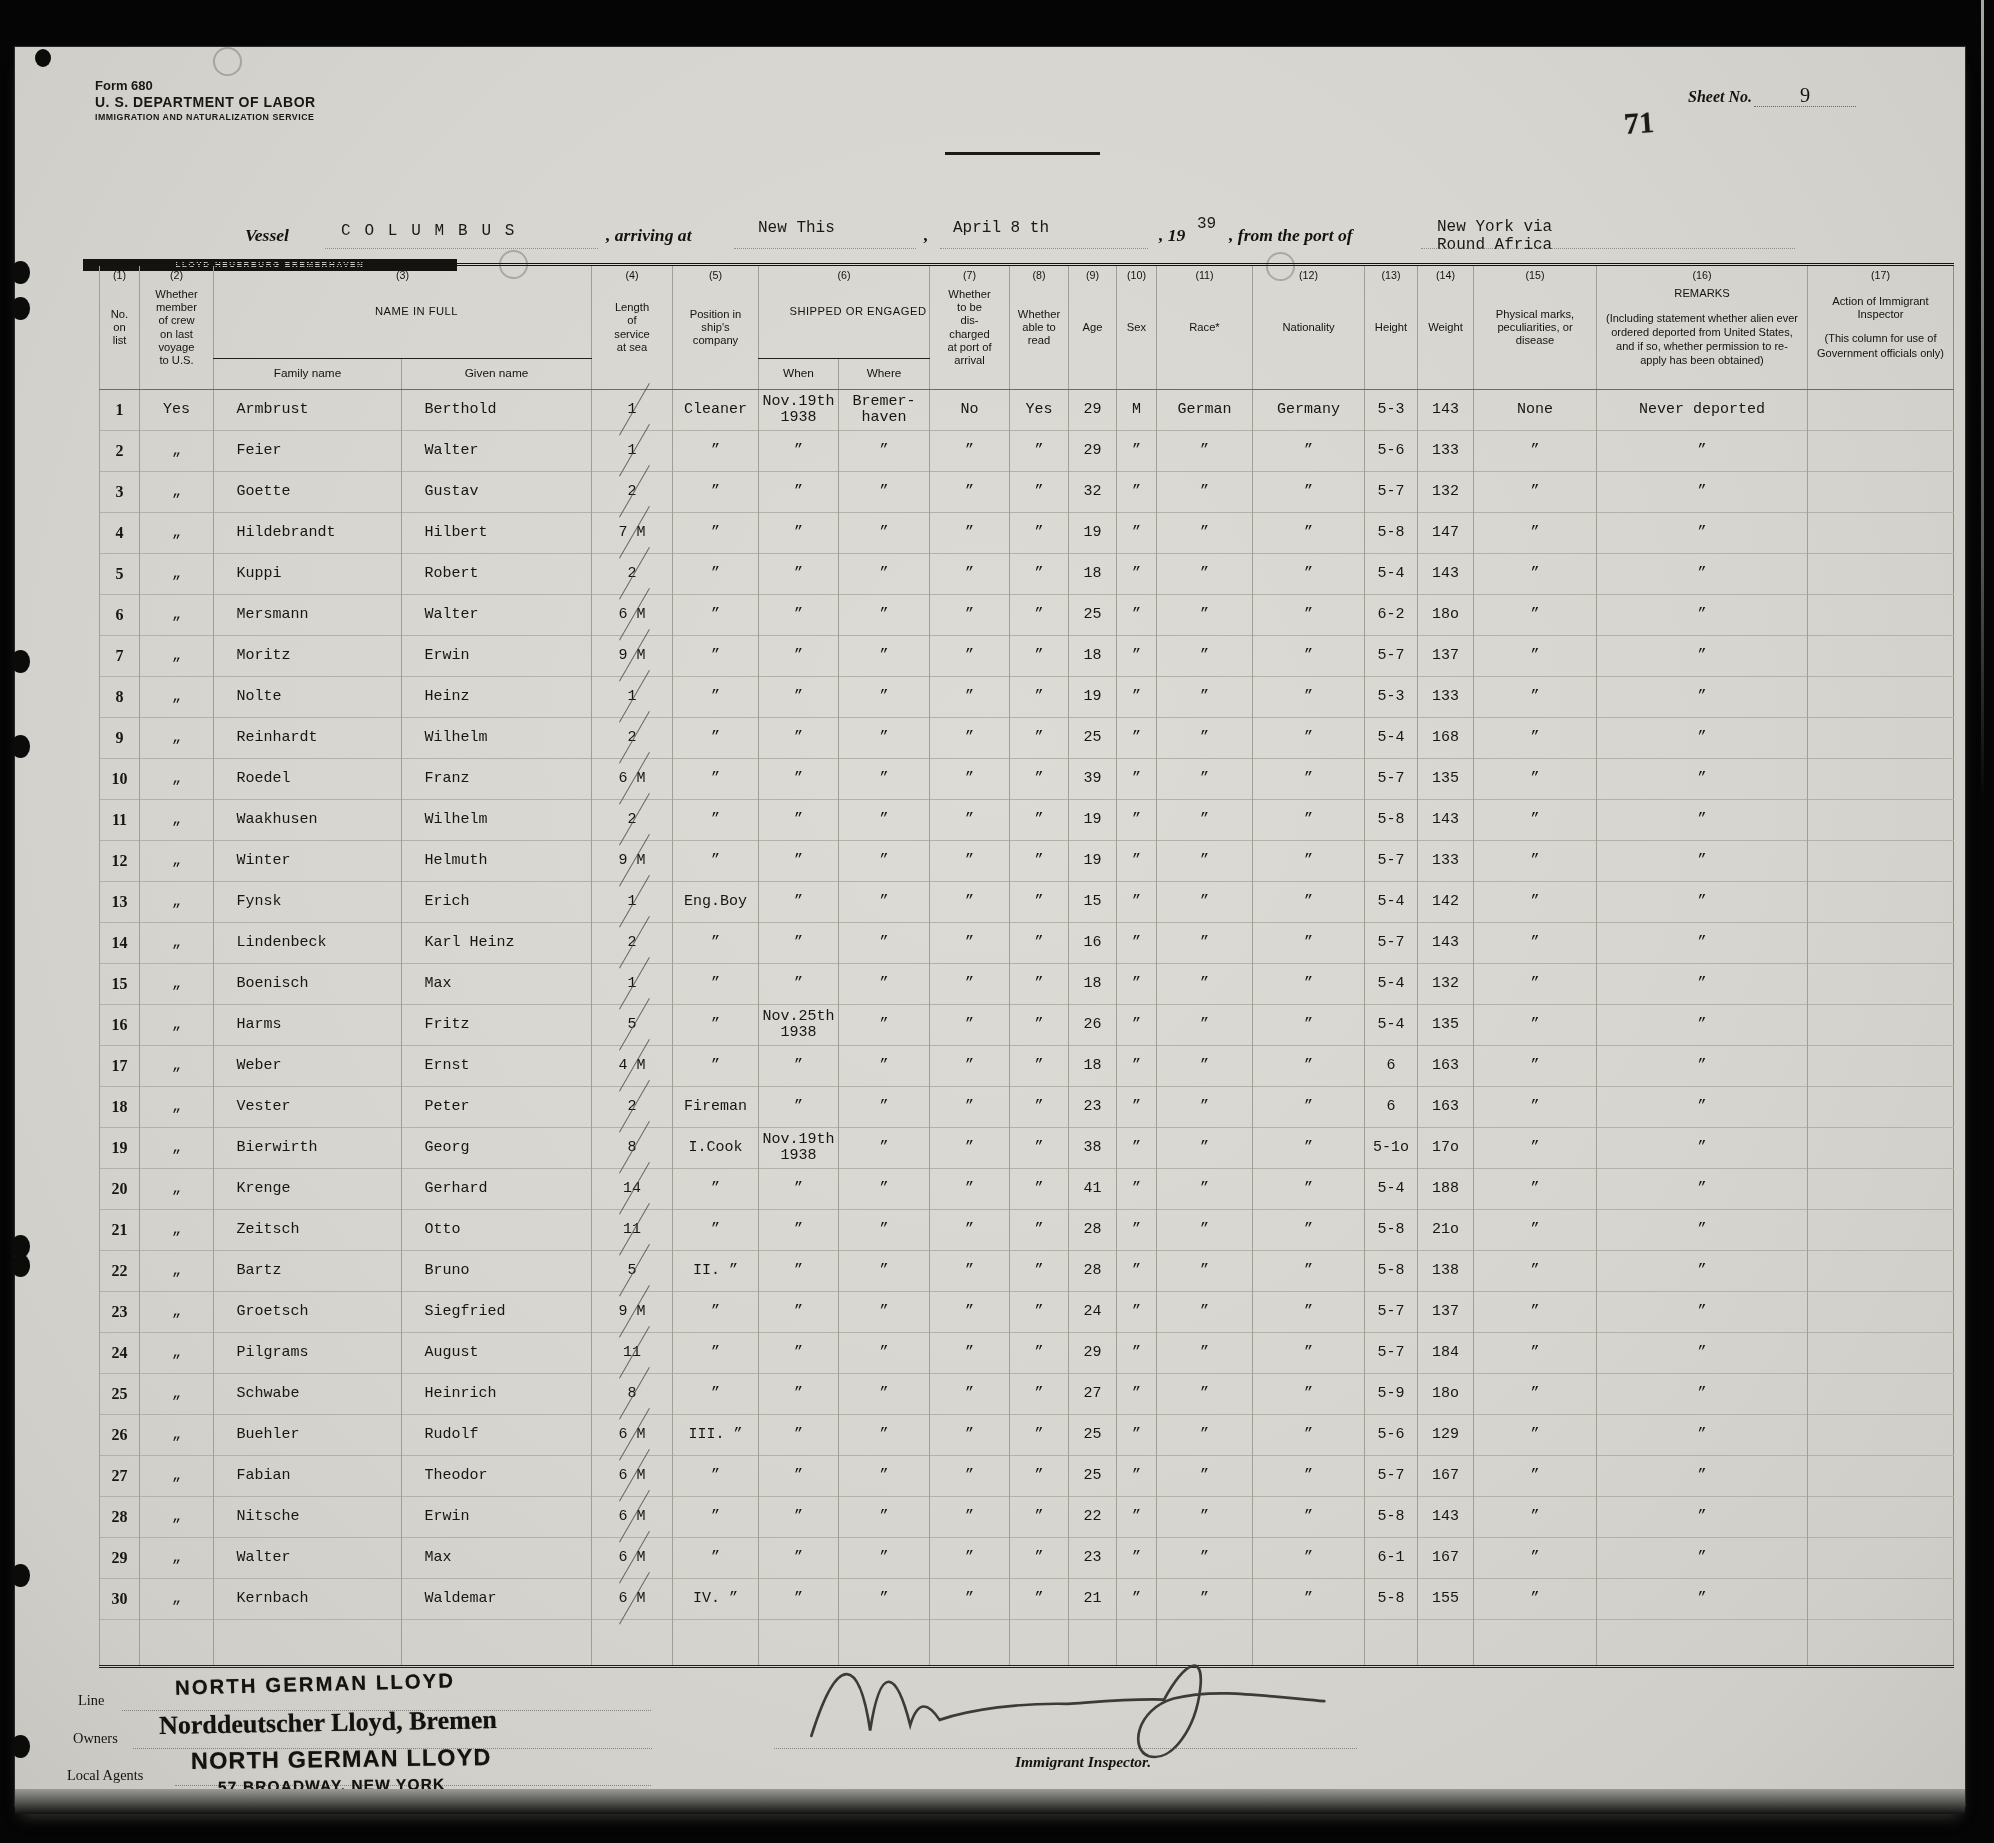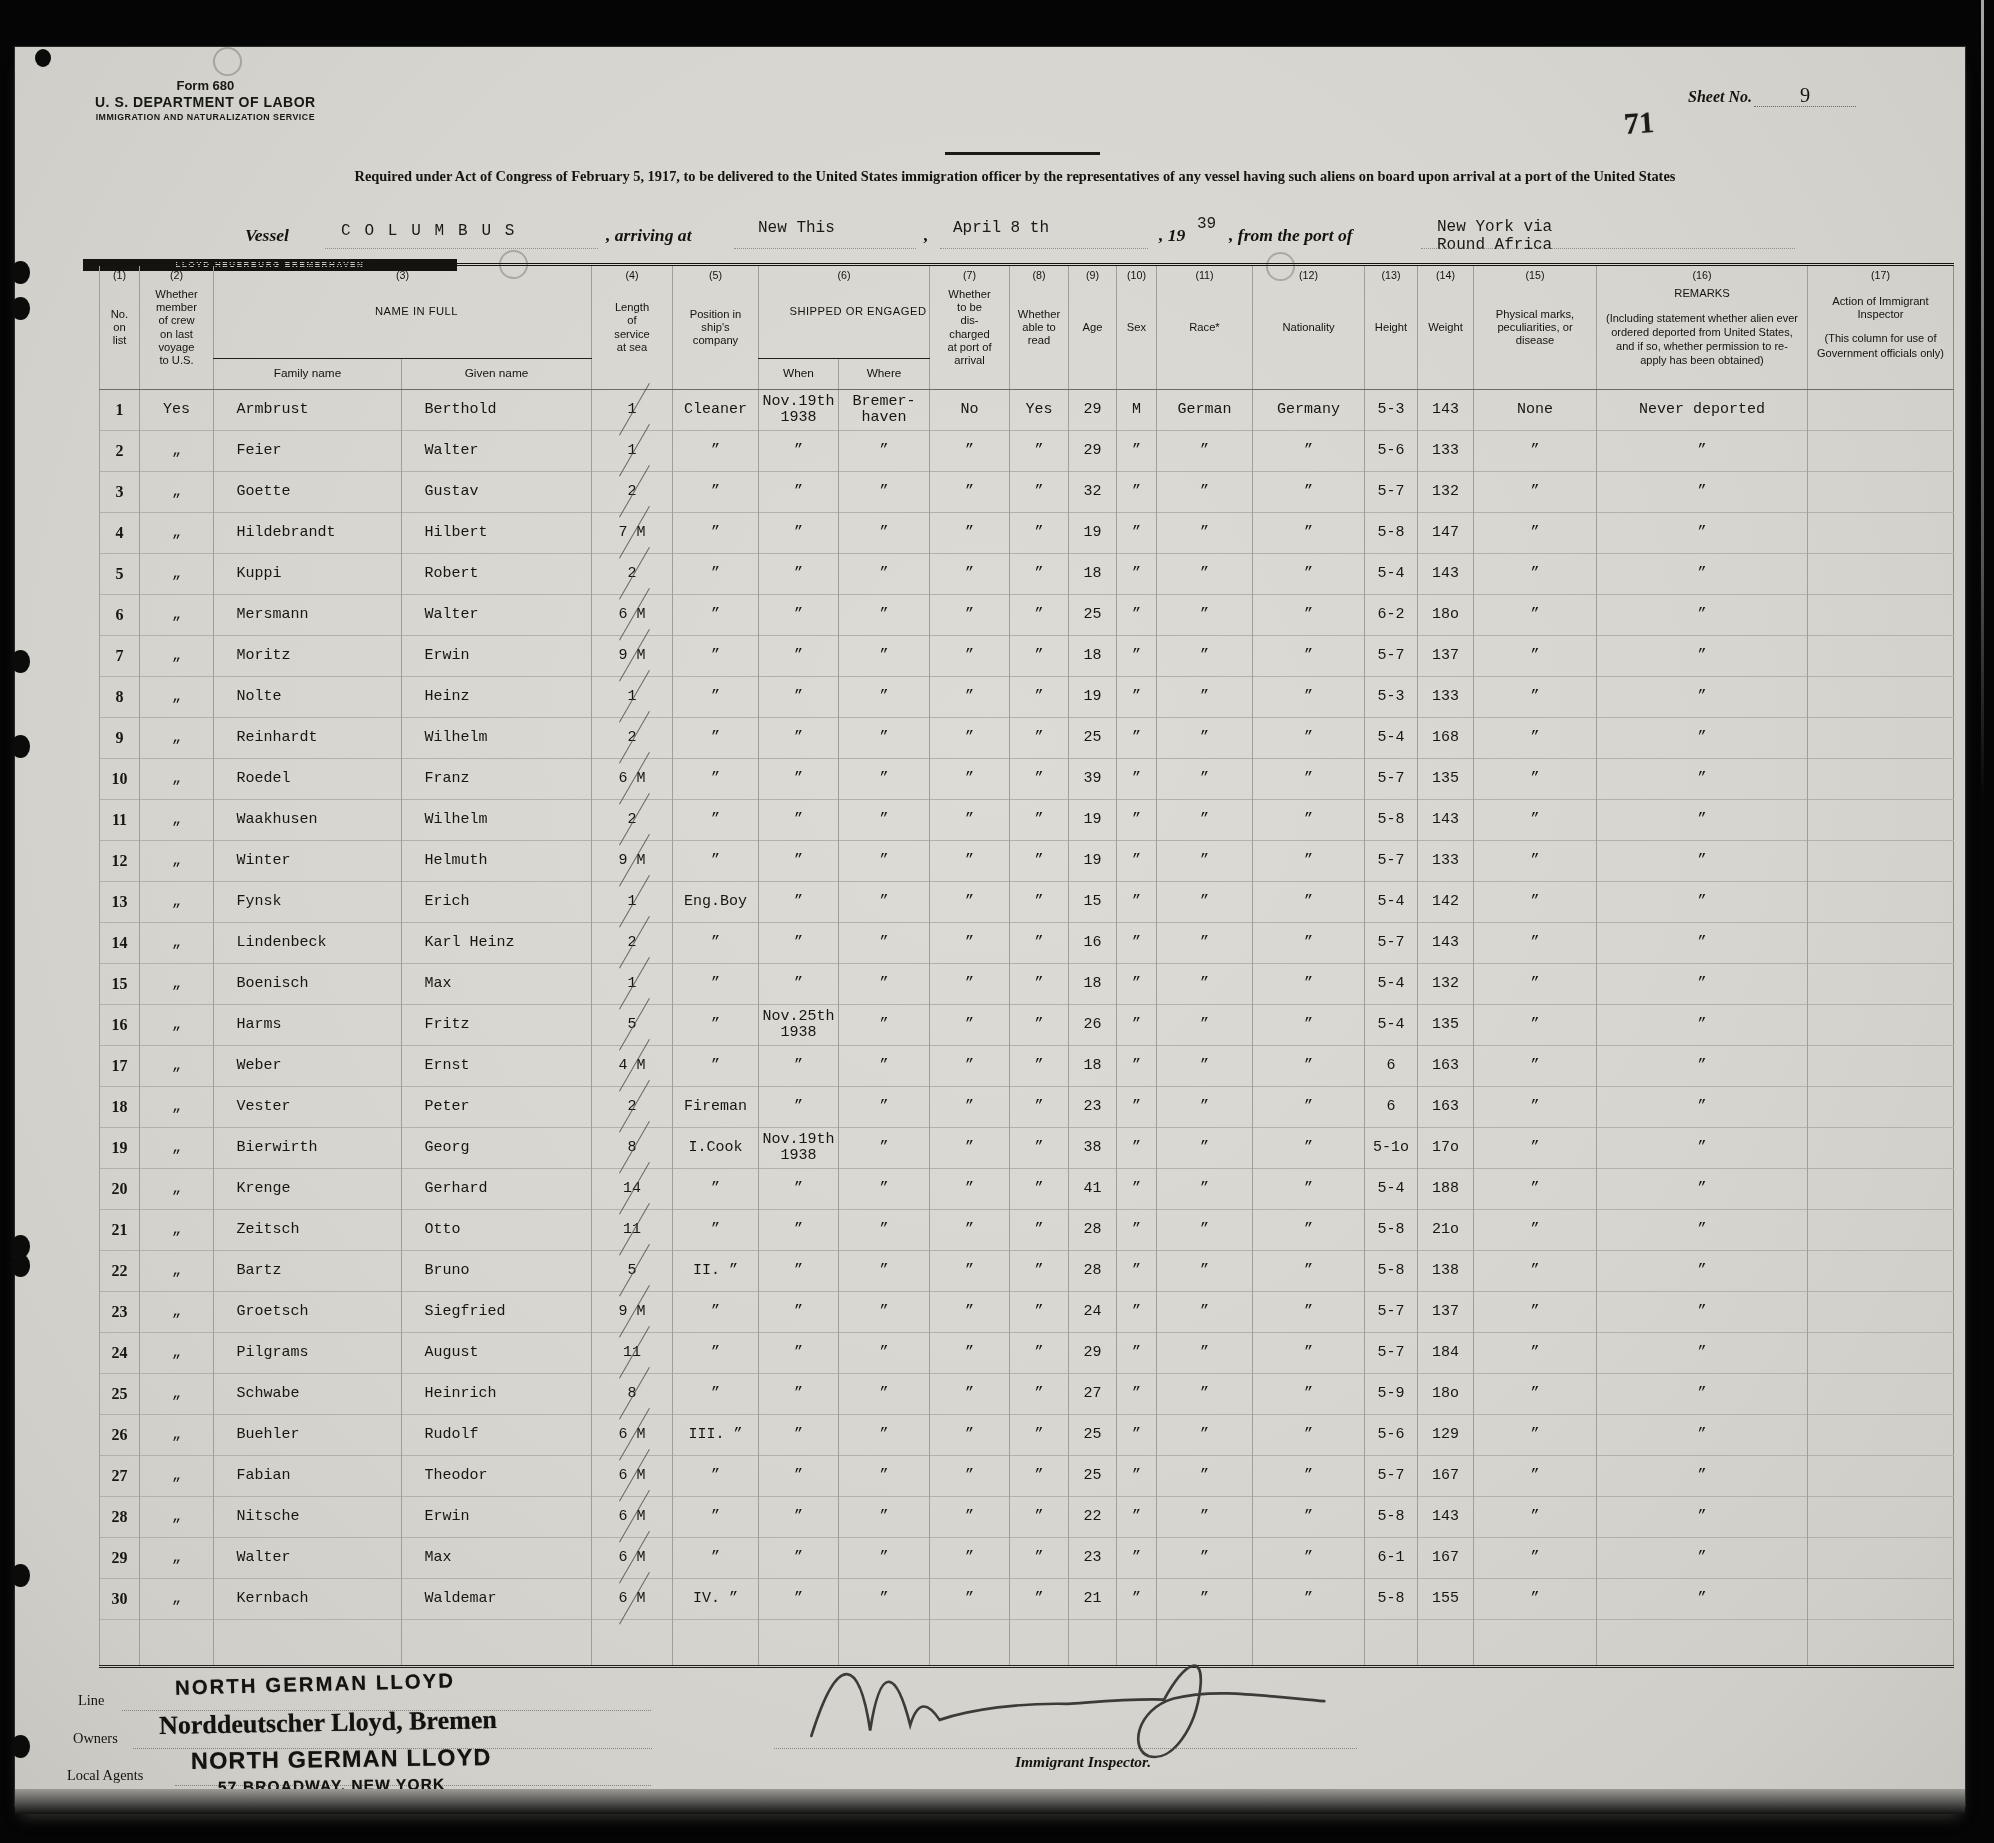--- a/index.html
+++ b/index.html
@@ -8,21 +8,21 @@
   .edge-highlight{position:absolute;left:1981px;top:0;width:3.2px;height:802px;
        background:linear-gradient(180deg,#cfcfcc,#6a6a66 70%,transparent);opacity:.8;}
   .paper{position:absolute;left:15px;top:47px;width:1950px;height:1759px;
        background:
          radial-gradient(ellipse at 50% 40%, #dcdbd6 0%, #d6d5d0 55%, #cfcec8 85%, #c6c5bf 100%);
        box-shadow:0 0 0 1.1px #2a2a28, 0 16px 13.4px -6.4px #3a3a38;}
   .paper::after{content:"";position:absolute;left:0;right:0;bottom:-7.5px;height:24.6px;
        background:linear-gradient(180deg,#9b9a95,#4b4b48 60%,#111);}
 
   
-  .form-id{position:absolute;left:80px;top:31px;text-align:center;line-height:1.25;color:#181813;}
+  .form-id{position:absolute;left:80px;top:31px;text-align:left;line-height:1.25;color:#181813;}
   .form-id .l1{font-family:"Liberation Sans",sans-serif;font-weight:700;font-size:13px;}
   .form-id .l2{font-family:"Liberation Sans",sans-serif;font-weight:700;font-size:14px;letter-spacing:0.5px;}
   .form-id .l3{font-family:"Liberation Sans",sans-serif;font-weight:700;font-size:8.8px;letter-spacing:0.5px;}
   .sheet{position:absolute;left:1673px;top:38px;color:#14130e;}
   .sheet .lbl{font-style:italic;font-weight:700;font-size:16px;}
   .sheet .val{display:inline-block;min-width:102px;text-align:center;font-size:20.3px;
        border-bottom:1.1px dotted #6b6860;line-height:1;padding-bottom:1.1px;}
   .title{position:absolute;left:198px;top:51px;width:1604px;text-align:center;
        font-weight:700;font-size:25px;letter-spacing:0.8px;word-spacing:4.3px;color:#100f0b;}
   .stamp-71{position:absolute;left:1609px;top:59px;font-weight:700;font-size:30px;color:#1c1b17;
@@ -100,21 +100,20 @@
     <div class="l3">IMMIGRATION AND NATURALIZATION SERVICE</div>
   </div>
 
   <div class="sheet">
     <span class="lbl">Sheet No.</span>
     <span class="val">9</span>
   </div>
 
   <div class="stamp-71">71</div>
   <div class="title-rule"></div>
-  <div class="subtitle">Required under Act of Congress of February 5, 1917, to be delivered to the United States immigration officer by the representatives of any vessel having such aliens on board upon arrival at a port of the United States</div>
 
   <div class="vline">
     <span class="it" style="left:230px;top:7.5px">Vessel</span>
     <span class="tw" style="left:326px;top:5.3px;letter-spacing:2.1px">C O L U M B U S</span>
     <span class="rule" style="left:310px;top:31px;width:273px"></span>
     <span class="it" style="left:591px;top:7.5px">, arriving at</span>
     <span class="tw" style="left:743px;top:2.1px">New This</span>
     <span class="rule" style="left:719px;top:31px;width:182px"></span>
     <span class="it" style="left:909px;top:7.5px">,</span>
     <span class="tw" style="left:938px;top:2.1px">April 8 th</span>

